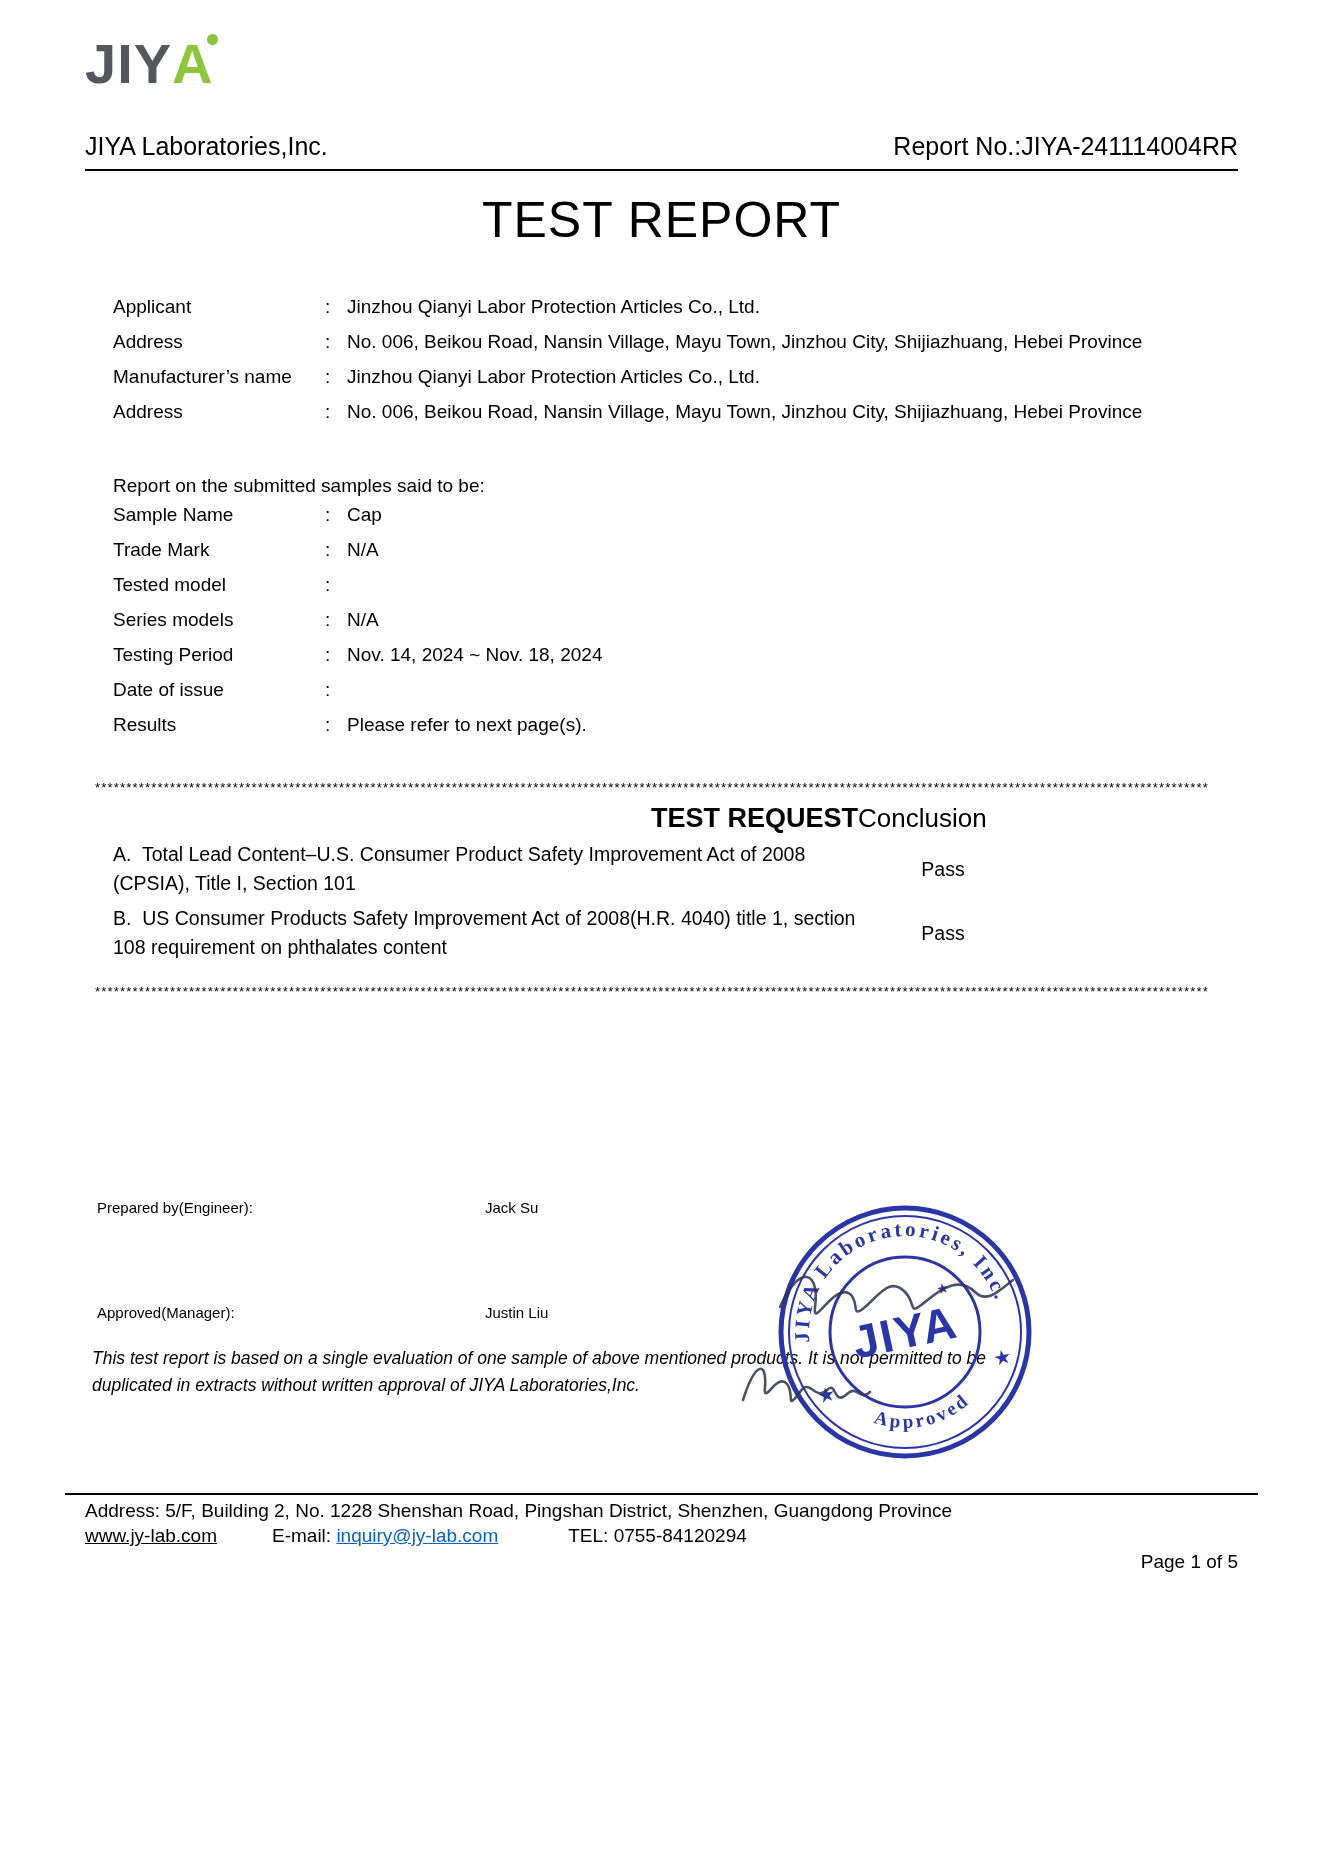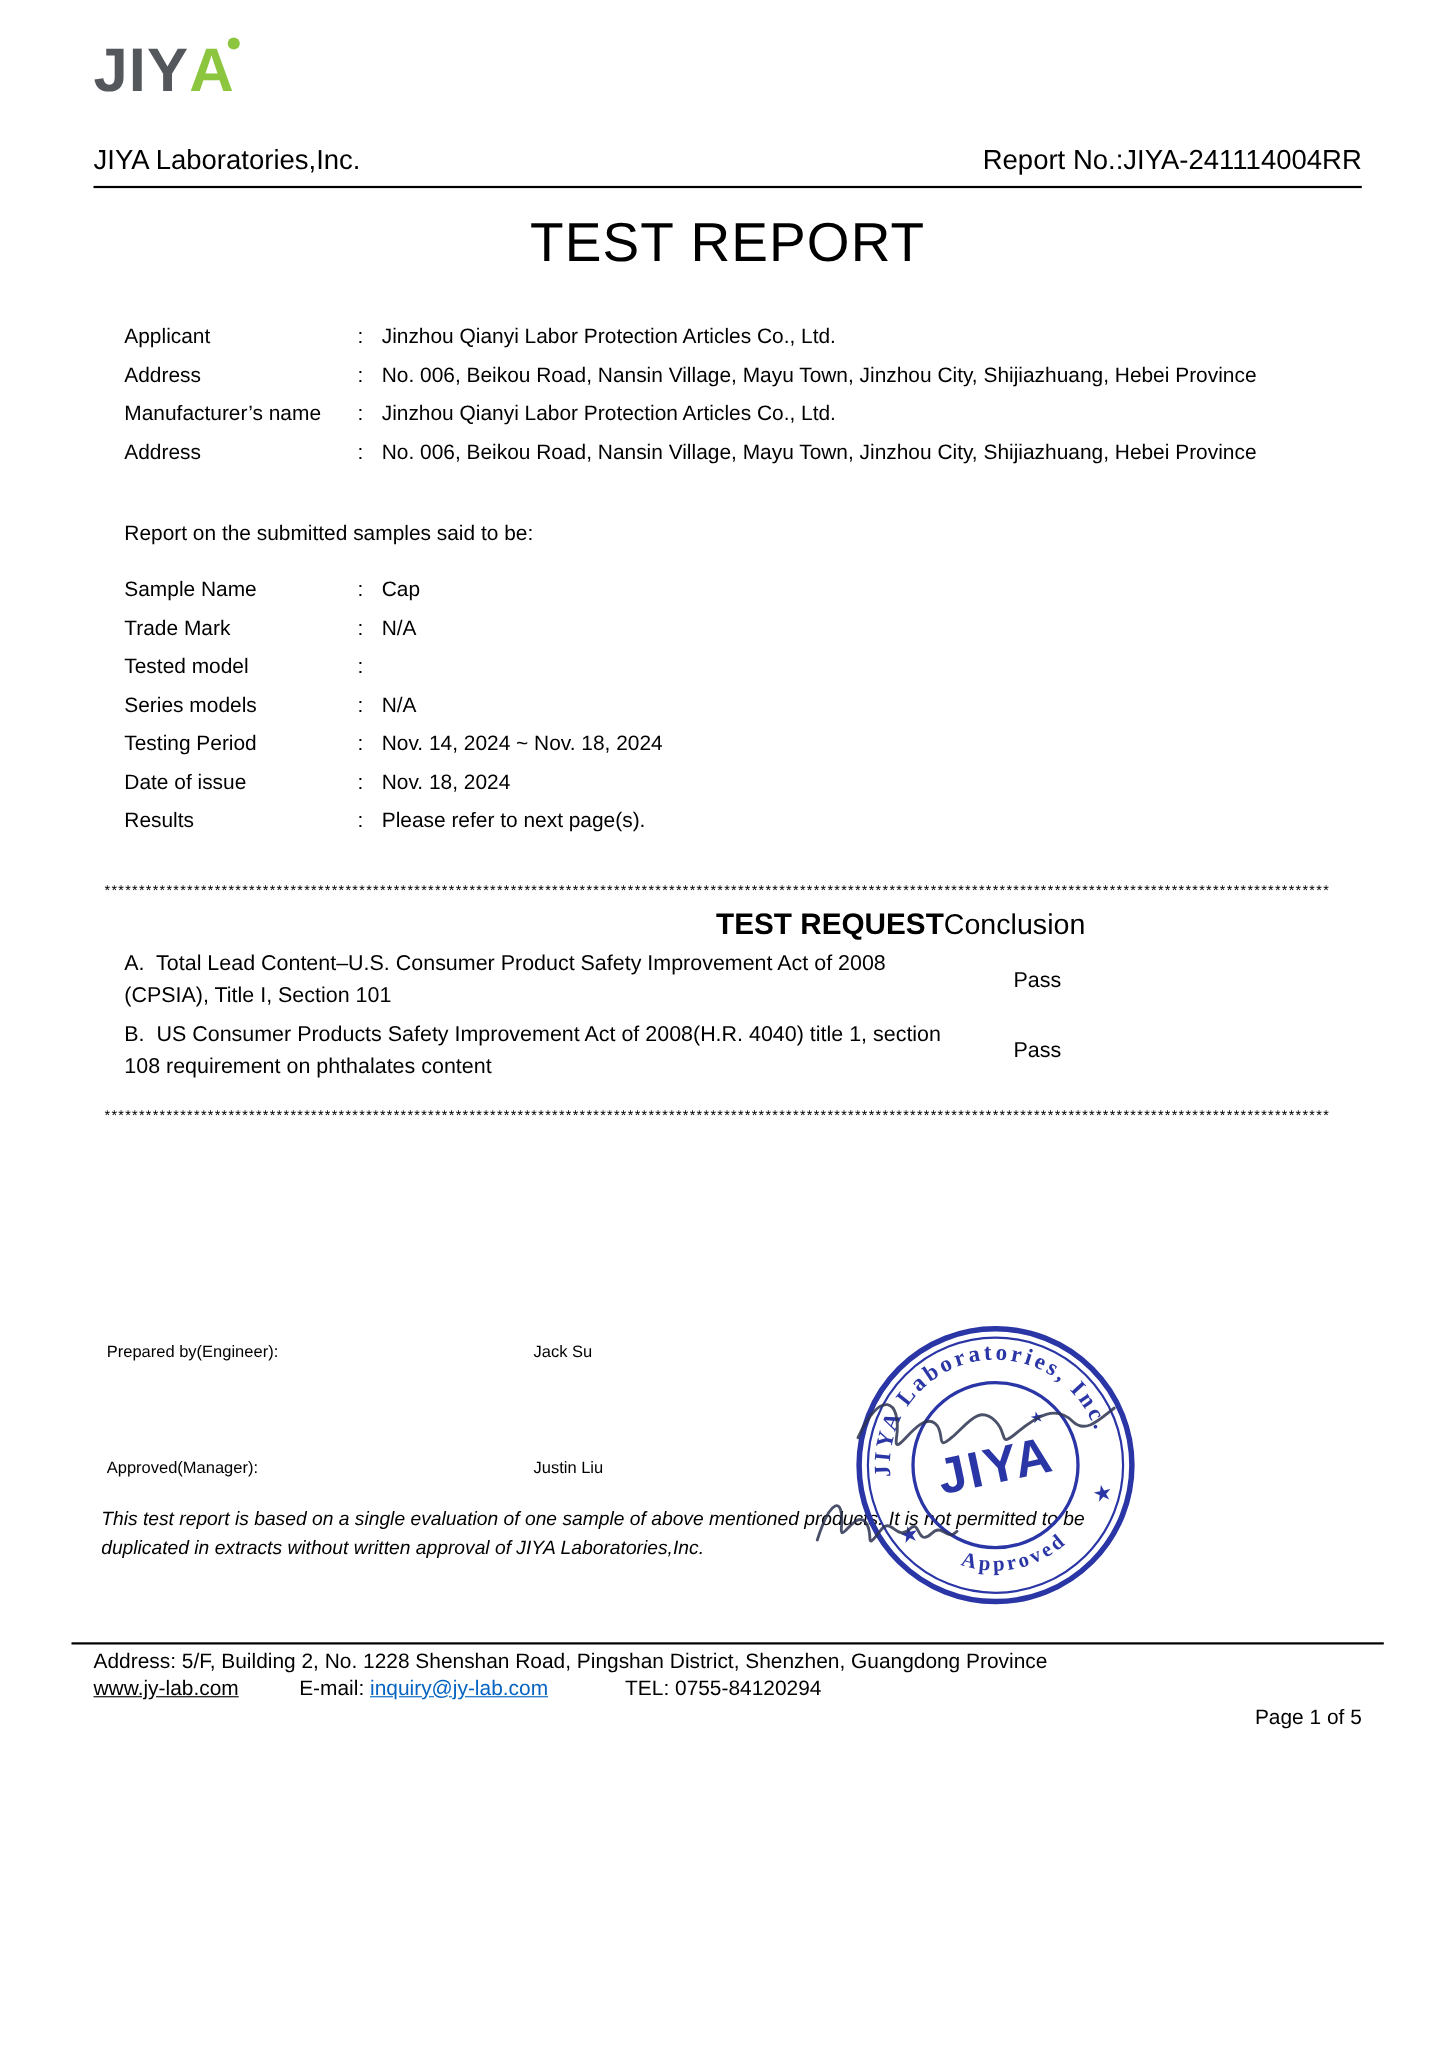--- a/index.html
+++ b/index.html
@@ -32,21 +32,21 @@
   
   .kv-section { margin-left:28px; }
   .info-section { margin-top:40px; }
   .kv-row { display:flex; align-items:center; font-size:19px; }
   .info-section .kv-row { line-height:35px; }
   .kv-label { width:212px; flex:none; }
   .kv-colon { width:22px; flex:none; }
   .kv-value { flex:1; }
 
   .samples-section { margin-top:46px; }
-  .samples-intro { font-size:19px; margin-left:28px; margin-bottom:22px; }
+  .samples-intro { font-size:19px; margin-left:28px; margin-bottom:0; }
   .samples-section .kv-row { line-height:24px; padding:5.5px 0; }
 
   .divider {
     font-size:13px; letter-spacing:1.2px; white-space:nowrap; overflow:hidden;
     margin-top:38px; margin-left:10px; margin-right:0;
   }
   .divider.second { margin-top:22px; }
 
   
   .req-section { margin-left:28px; }
@@ -166,21 +166,20 @@
 
           <div class="kv-row">
             <div class="kv-label">Testing Period</div>
             <div class="kv-colon">:</div>
             <div class="kv-value">Nov. 14, 2024 ~ Nov. 18, 2024</div>
           </div>
 
           <div class="kv-row">
             <div class="kv-label">Date of issue</div>
             <div class="kv-colon">:</div>
-            <div class="kv-value">Nov. 18, 2024</div>
           </div>
 
           <div class="kv-row">
             <div class="kv-label">Results</div>
             <div class="kv-colon">:</div>
             <div class="kv-value">Please refer to next page(s).</div>
           </div>
         </div>
     </div>
 

